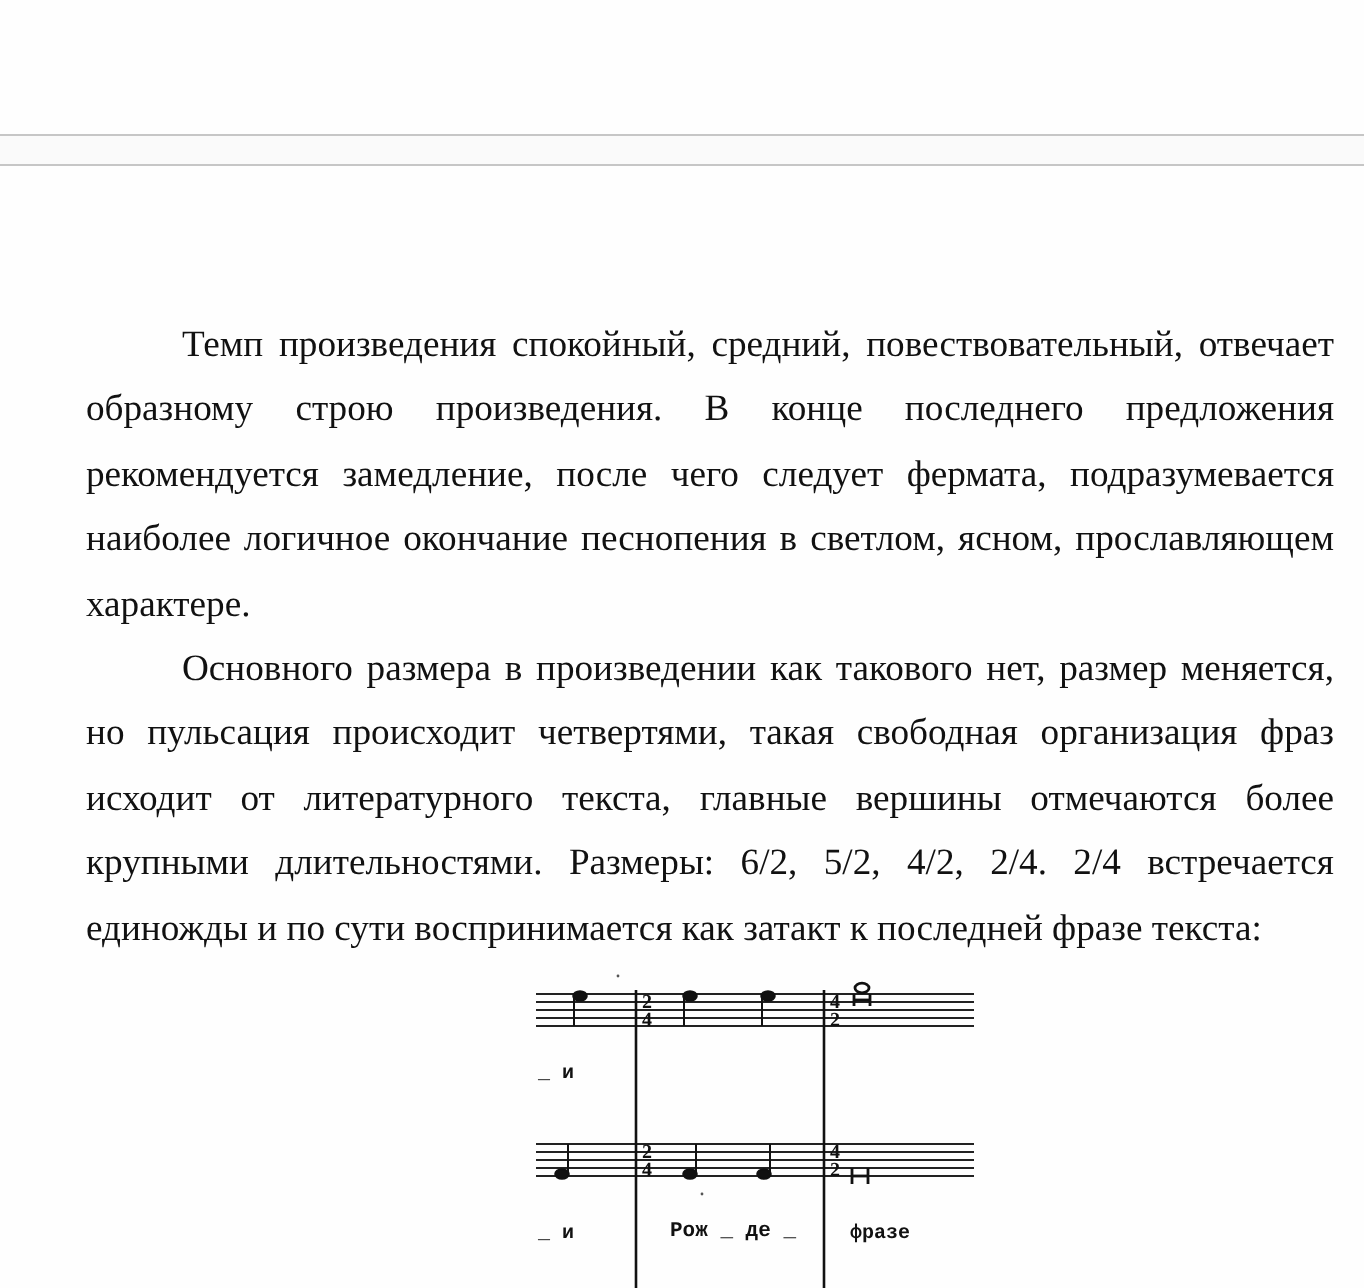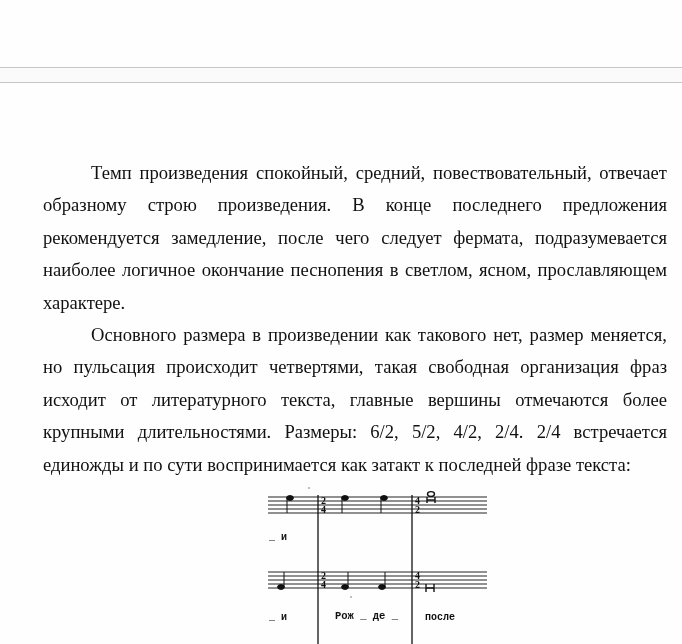--- a/index.html
+++ b/index.html
@@ -154,15 +154,15 @@
         <line x1="161" y1="102" x2="169" y2="102"></line>
       </g>
 
       <circle cx="44" cy="2" r="0.7" fill="#555"></circle>
       <circle cx="86" cy="111" r="0.7" fill="#555"></circle>
     </svg>
 
     <span class="lyric" style="left:4px; top:46px;">_ и</span>
     <span class="lyric" style="left:4px; top:126px;">_ и</span>
     <span class="lyric" style="left:70px; top:124px; font-size:10.5px;">Рож _ де _</span>
-    <span class="lyric" style="left:160px; top:126px;">после</span>
+    <span class="lyric" style="left:160px; top:126px;">фразе</span>
   </div>
 </div>
 
 </body></html>

